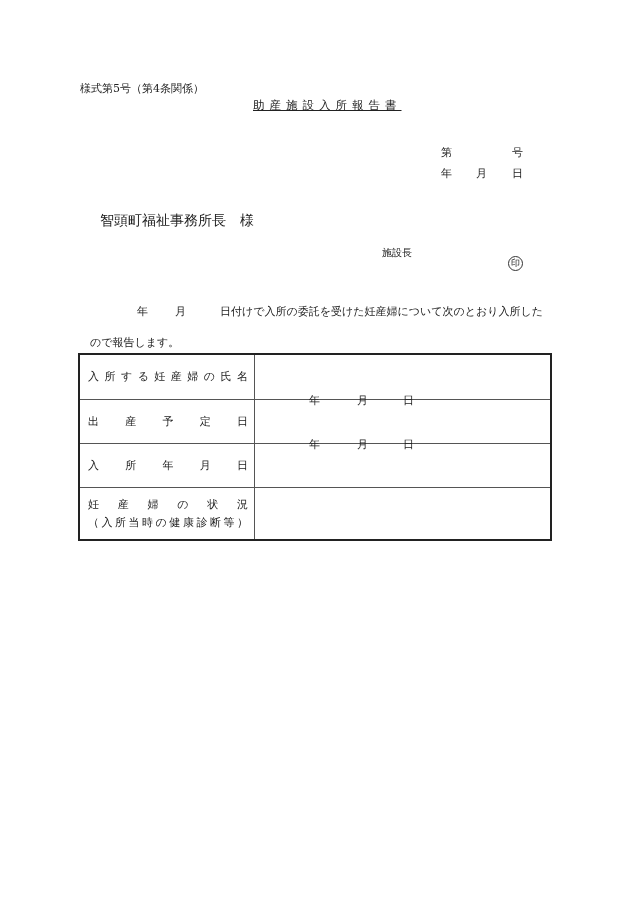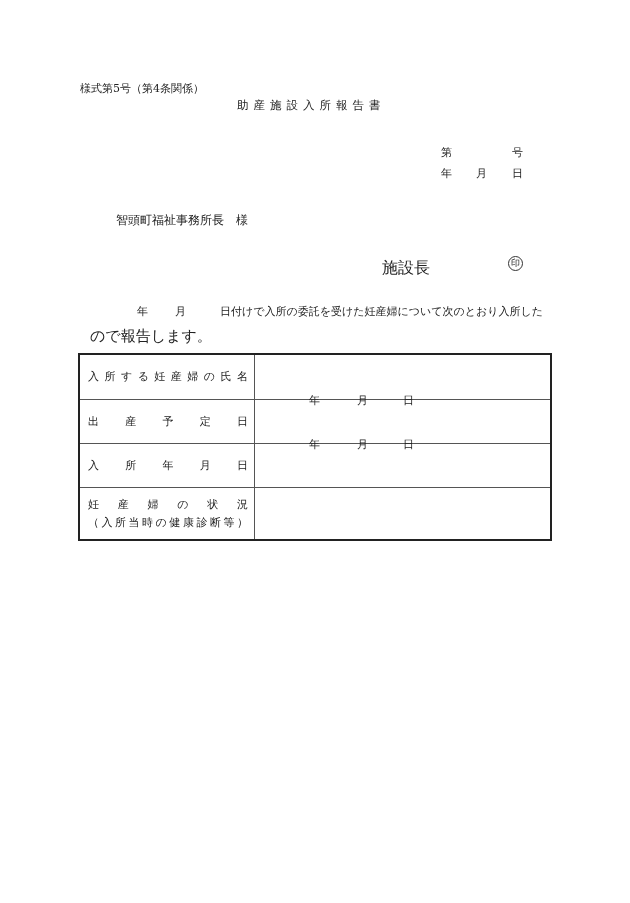--- a/index.html
+++ b/index.html
@@ -1,28 +1,28 @@
 <!DOCTYPE html>
 <html><head>
 <meta charset="utf-8">
 <style>
   html,body{margin:0;padding:0;background:#fff;}
   body{width:630px;height:903px;position:relative;overflow:hidden;
        font-family:"DejaVu Serif","Liberation Serif",serif;color:#222;font-size:11px;}
   .abs{position:absolute;white-space:nowrap;}
   .form-no{left:80px;top:81px;font-size:11px;text-align:center;}
-  .title{left:237px;top:98px;font-size:11.5px;letter-spacing:5px;}
+  .title{left:253px;top:98px;font-size:11.5px;letter-spacing:5px;text-decoration:underline;}
   .no-line{top:145px;font-size:11px;}
   .date-line{top:166px;font-size:11px;}
-  .addressee{left:116px;top:212px;font-size:12px;}
-  .sign{top:258px;font-size:16px;}
+  .addressee{left:100px;top:212px;font-size:14px;}
+  .sign{top:246px;font-size:10px;}
   .seal{left:508px;top:256px;width:13px;height:13px;border:1px solid #333;border-radius:50%;
         font-size:9px;line-height:13px;text-align:center;}
   .body1{top:304px;font-size:11px;}
-  .body2{left:90px;top:327px;font-size:15px;}
+  .body2{left:90px;top:335px;font-size:11px;}
   table.report{position:absolute;left:78px;top:353px;width:474px;height:188px;
         border-collapse:collapse;border:2px solid #222;}
   table.report td{border:1px solid #555;padding:0;font-size:11px;vertical-align:middle;}
   td.label{width:174px;}
   .lbl{display:flex;justify-content:space-between;padding:0 6px 0 8px;}
   .lbl2{display:flex;flex-direction:column;gap:3px;padding:0 6px 0 8px;}
   .lbl2 .r{display:flex;justify-content:space-between;}
   .datefill{position:relative;height:100%;}
   .datefill span{position:absolute;top:-7px;}
 </style>

